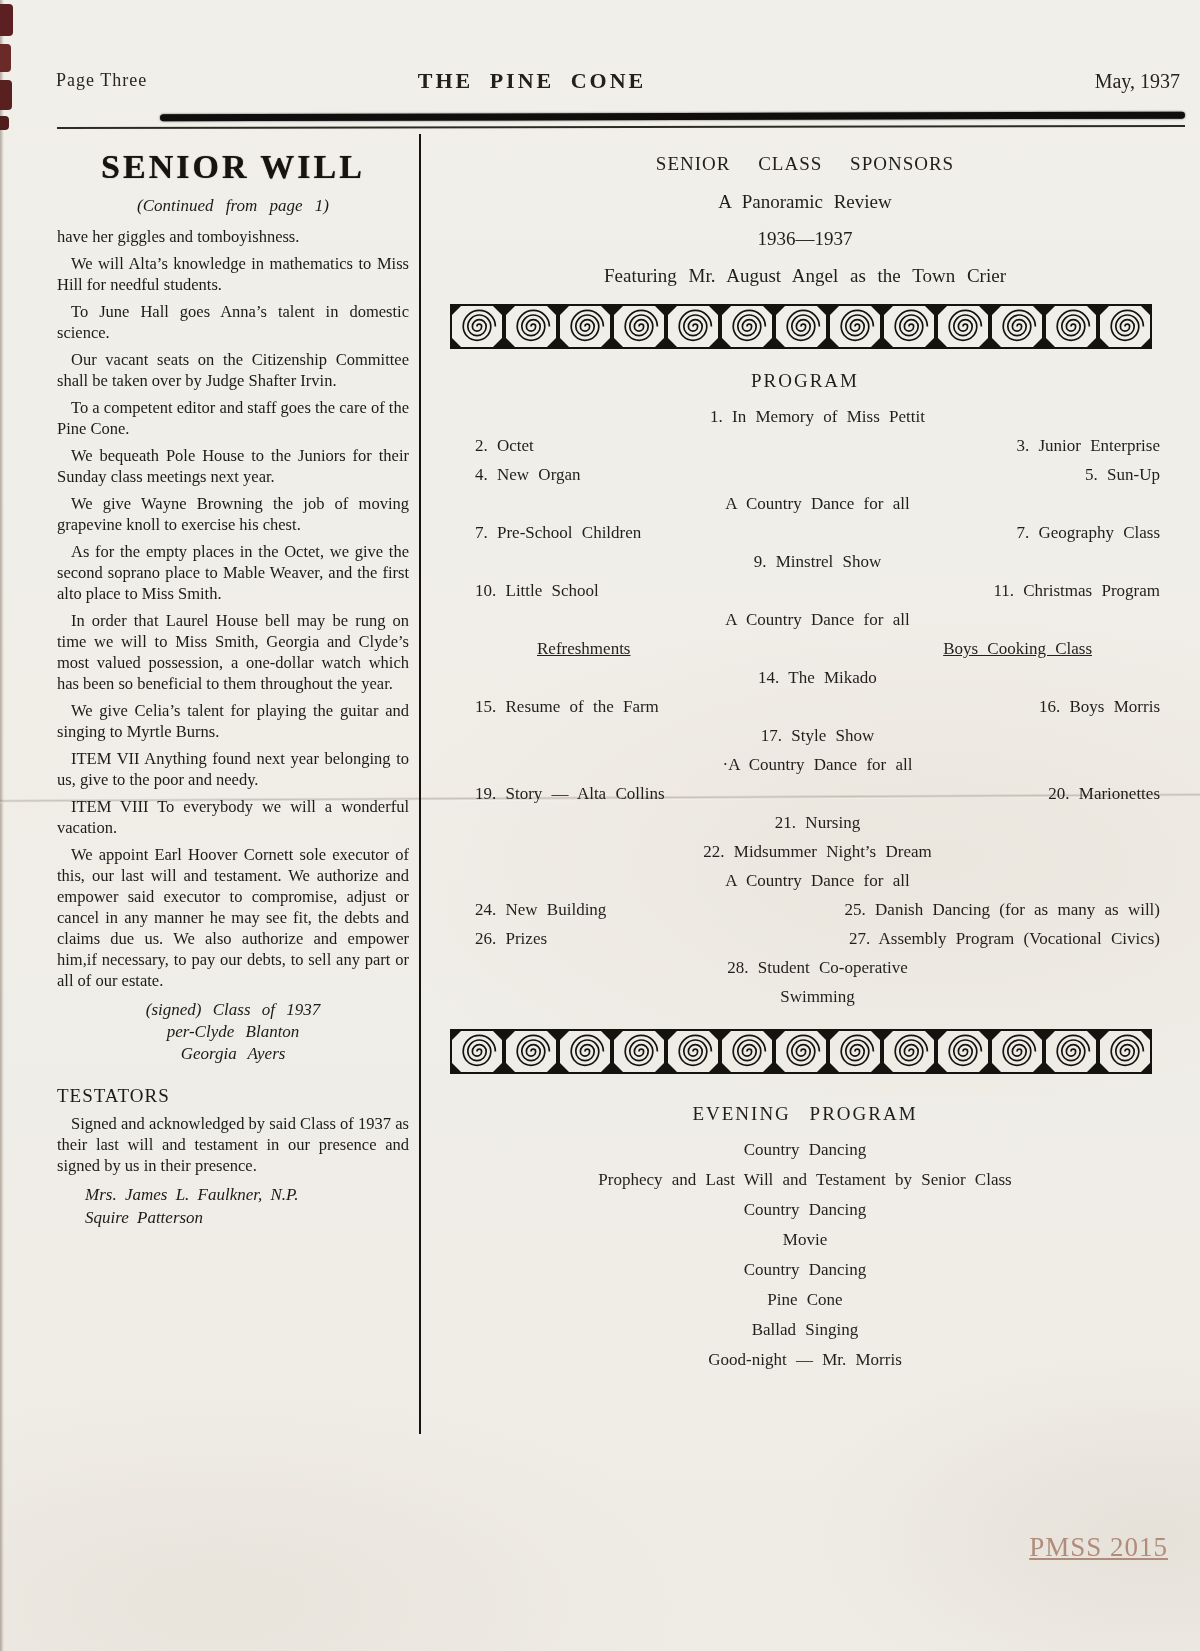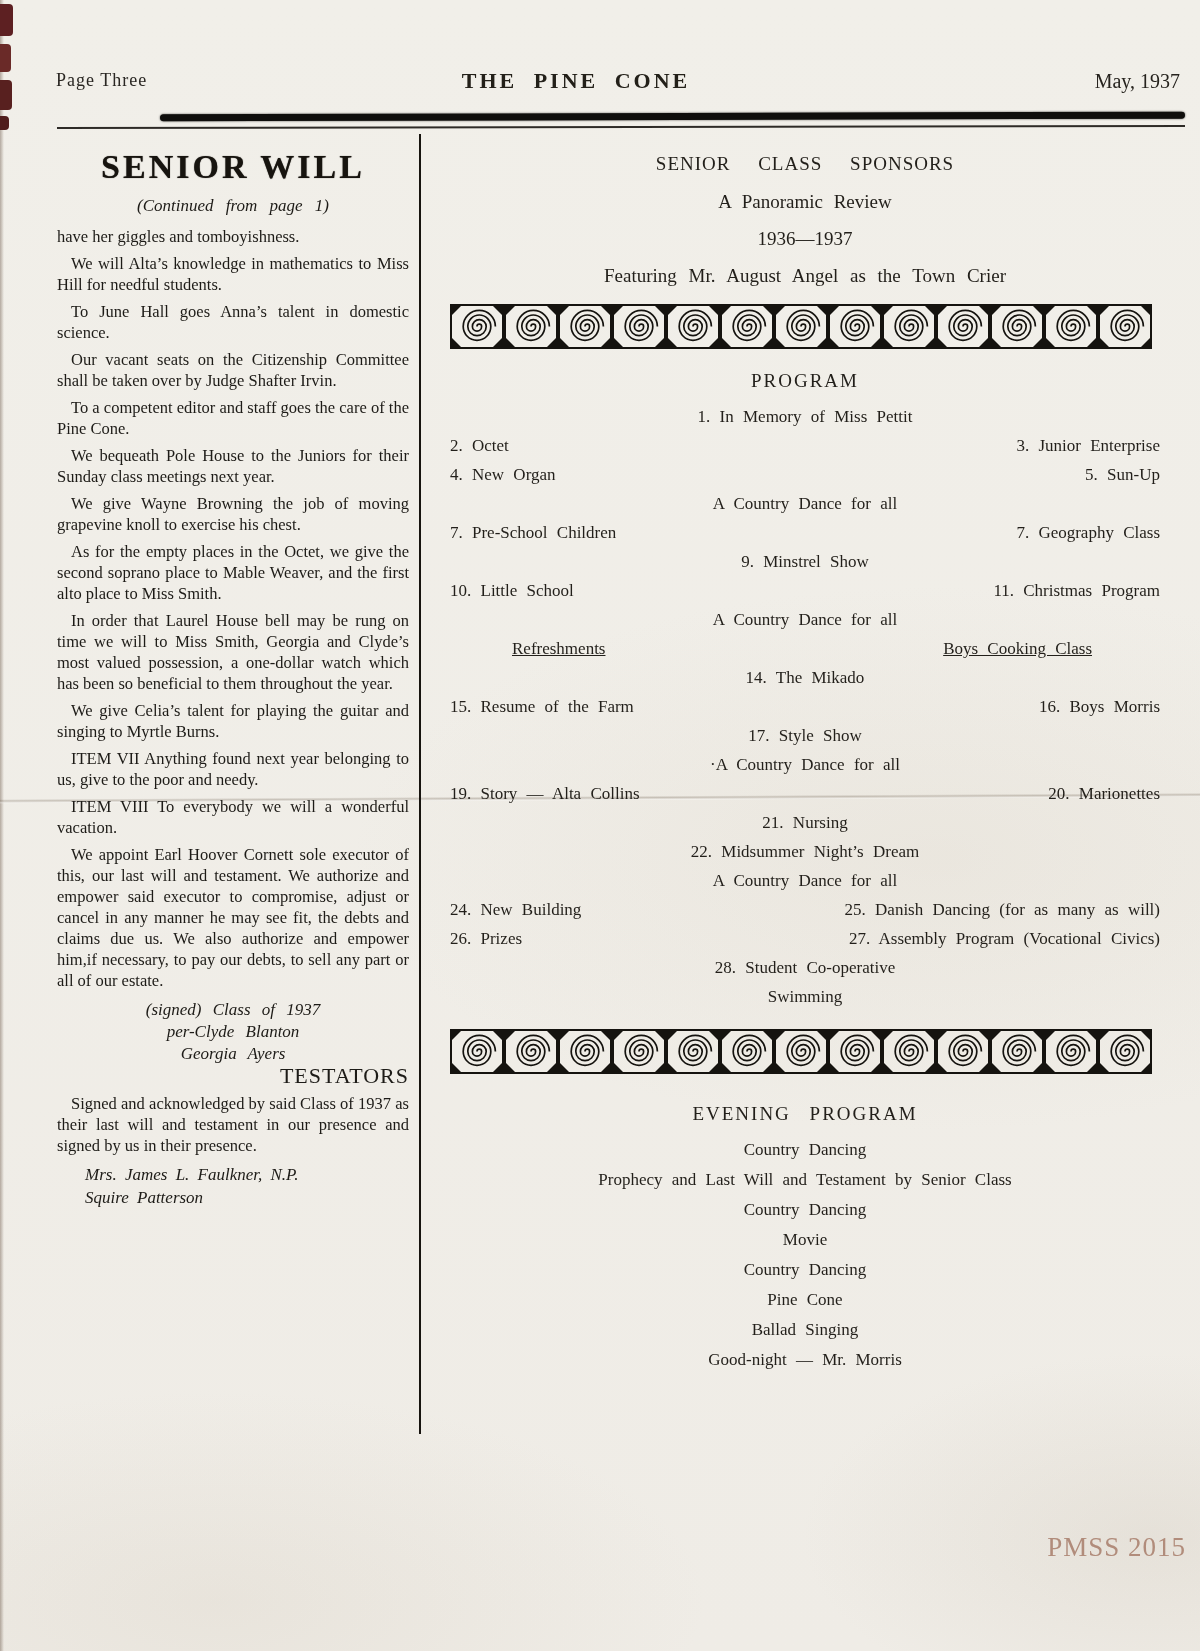--- a/index.html
+++ b/index.html
@@ -20,56 +20,56 @@
   .m1{top:4px;width:13px;height:32px;background:#5d2022;}
   .m2{top:44px;width:11px;height:28px;background:#6a2a28;}
   .m3{top:80px;width:12px;height:30px;background:#58201f;}
   .m4{top:116px;width:9px;height:14px;background:#4f1d1c;}
   .crease{position:absolute;left:0;top:796px;width:100%;height:4px;transform:rotate(-.3deg);
     background:linear-gradient(to bottom, rgba(120,105,88,0), rgba(110,96,80,.30) 45%, rgba(255,255,255,.45));}
 
   
   .hdr-pageno{position:absolute;left:56px;top:70px;font-size:18px;letter-spacing:1px;color:#2a2723;}
   .hdr-title{position:absolute;left:0;top:68px;width:1064px;text-align:center;
-    font-size:22px;font-weight:bold;letter-spacing:3px;word-spacing:8px;color:#232019;padding-left:44px;}
+    font-size:22px;font-weight:bold;letter-spacing:3px;word-spacing:8px;color:#232019;}
   .hdr-date{position:absolute;right:20px;top:70px;font-size:20px;color:#26231e;}
   .rule-thick{position:absolute;left:160px;top:113px;width:1025px;height:7px;background:#0f0e0c;
     border-radius:4px;transform:rotate(-.15deg);box-shadow:0 0 2px rgba(15,14,12,.8);}
   .rule-thin{position:absolute;left:57px;top:126px;width:1128px;height:2px;background:#2e2b27;transform:rotate(-.1deg);}
 
   
   .divider{position:absolute;left:419px;top:134px;width:2px;height:1300px;background:#17140f;}
   .leftcol{position:absolute;left:57px;top:144px;width:352px;}
   .headline{text-align:center;font-size:34px;font-weight:bold;letter-spacing:3px;
     color:#17140f;text-shadow:0 0 1px rgba(23,20,15,.7);margin:4px 0 10px;}
   .contnote{text-align:center;font-style:italic;font-size:17px;word-spacing:8px;margin-bottom:10px;}
   .leftcol p{margin:6px 0 0;font-size:16.5px;line-height:21px;text-align:justify;text-indent:14px;}
   .leftcol p.noindent{text-indent:0;}
   .sigblock{margin-top:8px;text-align:center;font-style:italic;font-size:17px;line-height:22px;word-spacing:7px;}
-  .testators{text-align:right;font-size:22px;letter-spacing:1px;line-height:22px;}
+  .testators{text-align:left;font-size:19px;letter-spacing:1px;line-height:22px;margin-top:20px;}
   .witness{margin-left:28px;font-style:italic;font-size:17px;line-height:23px;word-spacing:4px;}
   .witness-block{margin-top:7px;}
 
   
   .rightcol{position:absolute;left:450px;top:152px;width:710px;color:#221f1a;}
   .rc-line{text-align:center;font-size:19px;line-height:24px;}
   .rc-l1{word-spacing:22px;letter-spacing:1px;margin-bottom:14px;}
   .rc-l2{word-spacing:6px;margin-bottom:13px;}
   .rc-l3{margin-bottom:13px;}
   .rc-l4{word-spacing:7px;margin-bottom:16px;}
   .band{display:block;margin:0 0 20px;}
   .band2{margin:22px 0 28px;}
   .sec-title{text-align:center;font-size:19px;letter-spacing:2px;word-spacing:12px;line-height:24px;margin-bottom:14px;}
-  .prow{font-size:17px;line-height:20px;margin-bottom:9px;word-spacing:5px;}
+  .prow{font-size:17px;line-height:20px;margin-bottom:9px;word-spacing:5px;margin-left:25px;}
   .prow.center{text-align:center;}
   .prow.split{display:flex;justify-content:space-between;}
   .prow.inset{padding:0 68px 0 62px;text-decoration:underline;}
   .erow{text-align:center;font-size:17px;line-height:20px;margin-bottom:10px;word-spacing:5px;}
 
-  .watermark{position:absolute;right:14px;top:1532px;font-size:27px;letter-spacing:1px;color:#b18c7b;}
+  .watermark{position:absolute;right:32px;top:1532px;font-size:27px;letter-spacing:1px;color:#b18c7b;text-decoration:underline;}
 </style>
 </head>
 <body>
 
 <div class="page">
 
   <div class="edge-line"></div>
   <div class="mark m1"></div>
   <div class="mark m2"></div>
   <div class="mark m3"></div>

